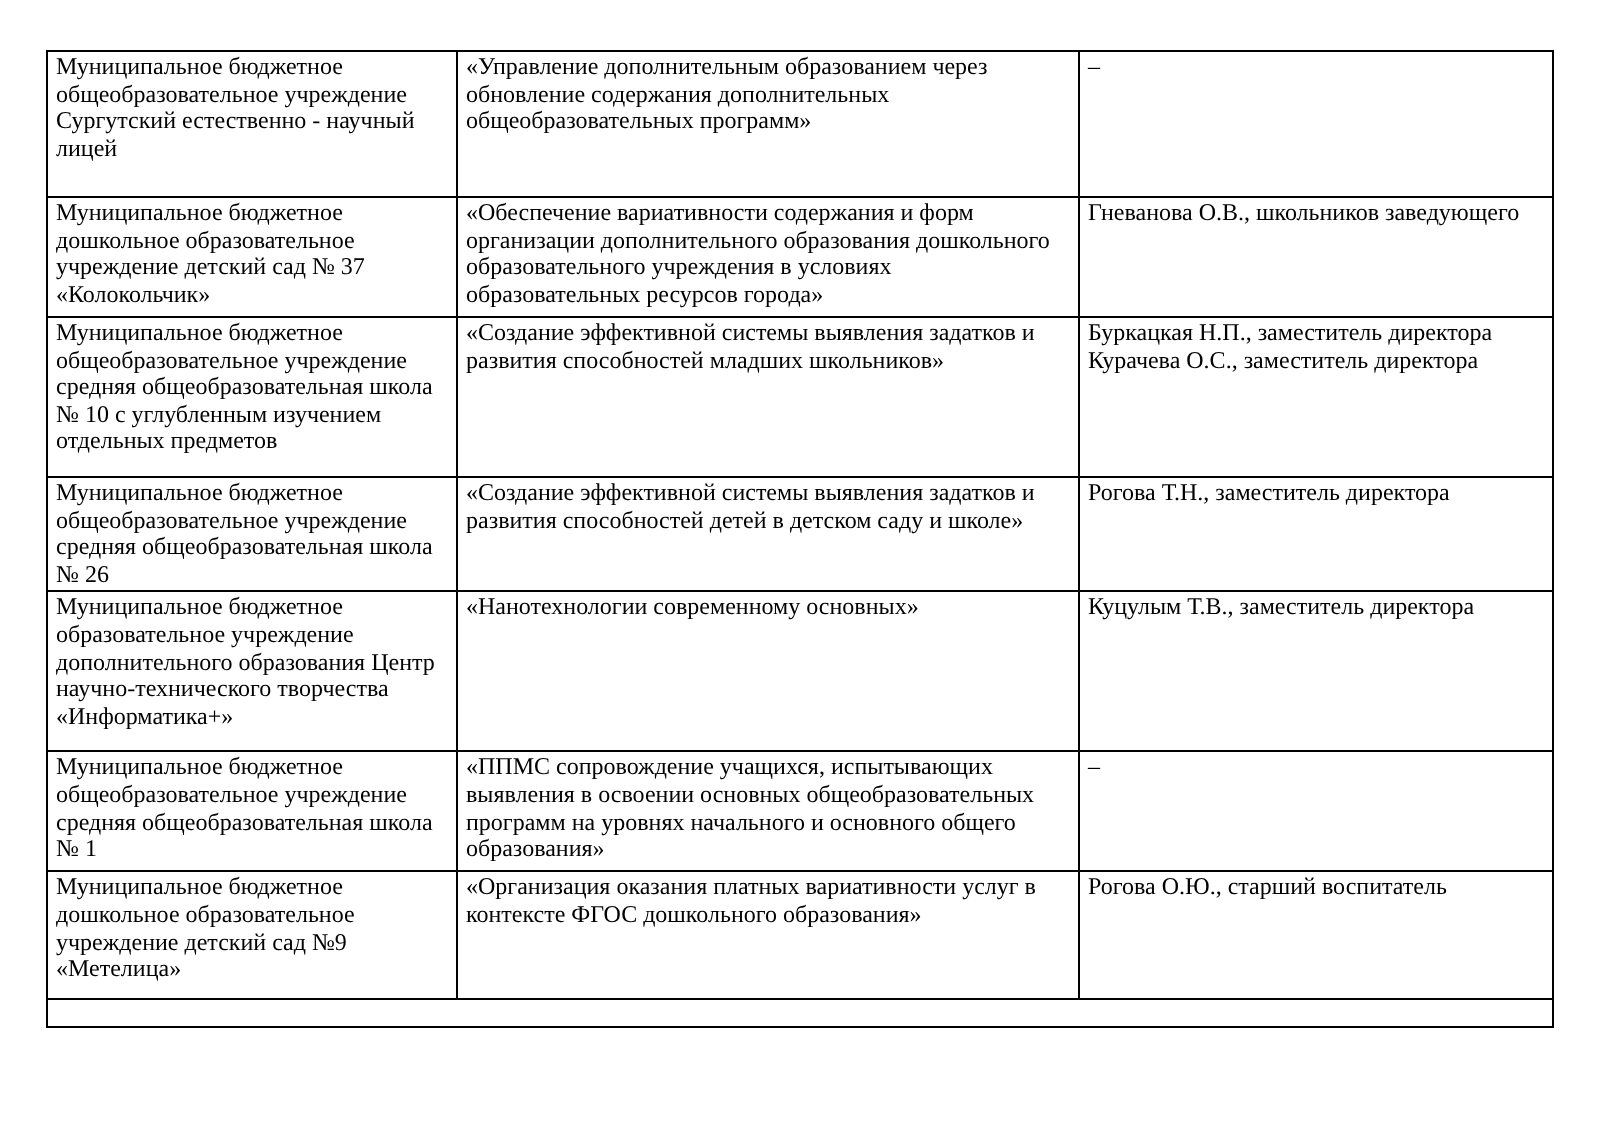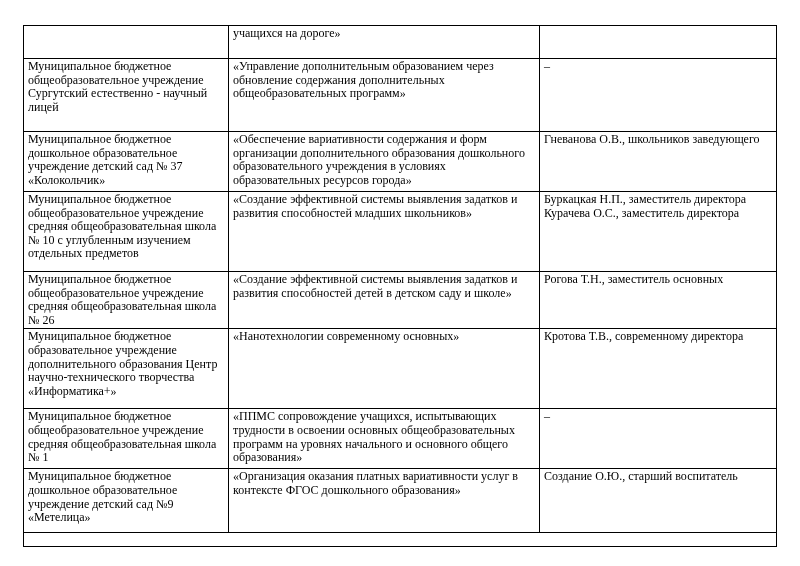--- a/index.html
+++ b/index.html
@@ -50,58 +50,53 @@
 </head>
 <body>
 
 <table class="doc-table">
   <colgroup>
     <col class="c-org">
     <col class="c-proj">
     <col class="c-resp">
   </colgroup>
   <tbody>
-    <tr class="r1">
-      <td></td>
-      <td>учащихся на дороге»</td>
-      <td></td>
-    </tr>
     <tr class="r2">
       <td>Муниципальное бюджетное общеобразовательное учреждение Сургутский естественно - научный лицей</td>
       <td>«Управление  дополнительным образованием через обновление содержания дополнительных общеобразовательных программ»</td>
       <td class="center">–</td>
     </tr>
     <tr class="r3">
       <td>Муниципальное бюджетное дошкольное образовательное учреждение детский сад № 37 «Колокольчик»</td>
       <td>«Обеспечение вариативности содержания и форм организации дополнительного образования дошкольного образовательного учреждения в условиях образовательных ресурсов города»</td>
       <td>Гневанова О.В., школьников заведующего</td>
     </tr>
     <tr class="r4">
       <td>Муниципальное бюджетное общеобразовательное учреждение средняя общеобразовательная школа № 10 с углубленным изучением отдельных предметов</td>
       <td>«Создание эффективной системы выявления задатков и развития способностей младших школьников»</td>
       <td>Буркацкая Н.П., заместитель директора
 Курачева О.С., заместитель директора</td>
     </tr>
     <tr class="r5">
       <td>Муниципальное бюджетное общеобразовательное учреждение средняя общеобразовательная школа № 26</td>
       <td>«Создание эффективной системы выявления задатков и развития способностей детей в детском саду и школе»</td>
-      <td>Рогова Т.Н., заместитель основных</td>
+      <td>Рогова Т.Н., заместитель директора</td>
     </tr>
     <tr class="r6">
       <td>Муниципальное бюджетное образовательное учреждение дополнительного образования Центр научно-технического творчества «Информатика+»</td>
       <td>«Нанотехнологии современному основных»</td>
-      <td>Кротова Т.В., современному директора</td>
+      <td>Куцулым Т.В., заместитель директора</td>
     </tr>
     <tr class="r7">
       <td>Муниципальное бюджетное общеобразовательное учреждение средняя общеобразовательная школа № 1</td>
-      <td>«ППМС сопровождение учащихся, испытывающих трудности в освоении основных общеобразовательных программ на уровнях начального и основного общего образования»</td>
+      <td>«ППМС сопровождение учащихся, испытывающих выявления в освоении основных общеобразовательных программ на уровнях начального и основного общего образования»</td>
       <td class="center">–</td>
     </tr>
     <tr class="r8">
       <td>Муниципальное бюджетное дошкольное образовательное учреждение детский сад №9 «Метелица»</td>
       <td>«Организация оказания платных вариативности услуг в контексте ФГОС дошкольного образования»</td>
-      <td>Создание О.Ю., старший воспитатель</td>
+      <td>Рогова О.Ю., старший воспитатель</td>
     </tr>
     <tr class="r9">
       <td colspan="3"></td>
     </tr>
   </tbody>
 </table>
 
 </body></html>

